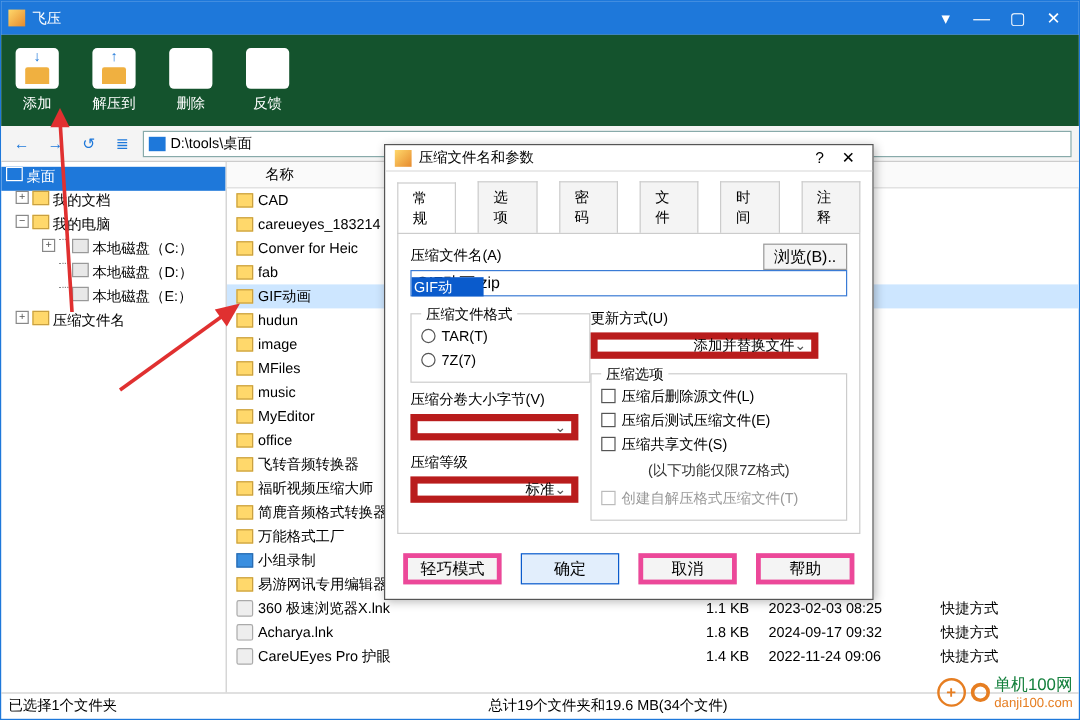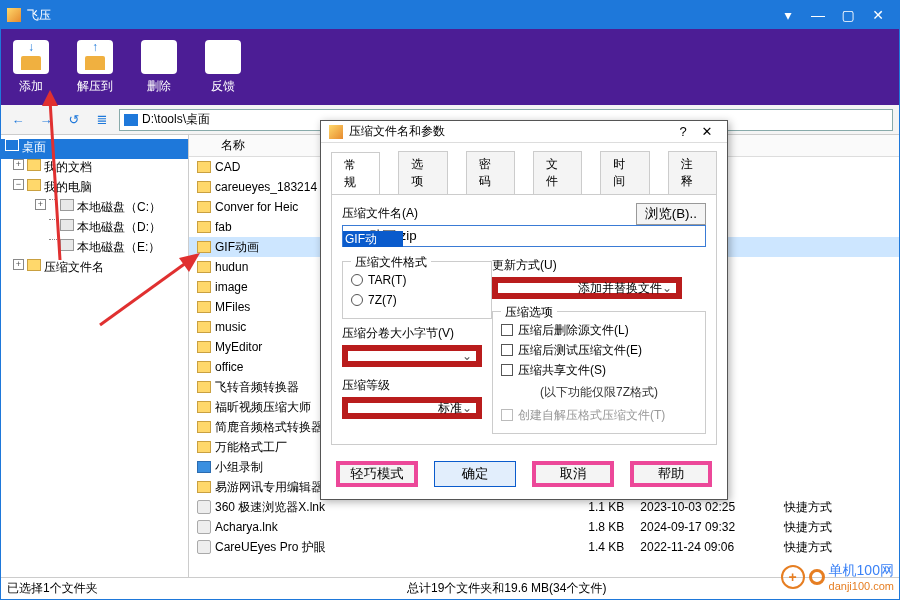--- a/index.html
+++ b/index.html
@@ -4,21 +4,21 @@
 <style>
 * { box-sizing: border-box; margin: 0; padding: 0; font-family: "Microsoft YaHei", sans-serif; }
 body { width: 900px; height: 600px; overflow: hidden; position: relative; background: #fff; }
 
 .win { width: 900px; height: 600px; display: flex; flex-direction: column; border: 1px solid #1e78da; }
 .titlebar { height: 28px; background: #1e78da; display: flex; align-items: center; padding: 0 6px; color: #fff; font-size: 12px; }
 .titlebar .title-icon { width: 14px; height: 14px; background: linear-gradient(135deg,#ffd86b,#e68a2e); margin-right: 6px; }
 .titlebar .spacer { flex: 1; }
 .titlebar .winbtn { width: 30px; height: 28px; display: flex; align-items: center; justify-content: center; font-size: 14px; cursor: pointer; }
 
-.toolbar { height: 76px; background: #4c1d95; display: flex; align-items: center; padding: 4px 12px; gap: 28px; }
+.toolbar { height: 76px; background: #14532d; display: flex; align-items: center; padding: 4px 12px; gap: 28px; }
 .tbtn { display: flex; flex-direction: column; align-items: center; color: #fff; font-size: 12px; cursor: pointer; gap: 4px; }
 .tbtn .ic { width: 36px; height: 34px; background: #fff; border-radius: 4px; position: relative; }
 .ic-add { background: linear-gradient(#fff,#fff); }
 .ic-add::before { content:""; position:absolute; left:8px; right:8px; bottom:4px; height:14px; background:#f0b040; border-radius:2px 2px 0 0;}
 .ic-add::after { content:"↓"; position:absolute; top:0; left:0; right:0; text-align:center; color:#1e78da; font-weight:bold; }
 .ic-ext::before { content:""; position:absolute; left:8px; right:8px; bottom:4px; height:14px; background:#f0b040; border-radius:2px 2px 0 0;}
 .ic-ext::after { content:"↑"; position:absolute; top:0; left:0; right:0; text-align:center; color:#1e78da; font-weight:bold; }
 .ic-del { background: transparent; }
 .ic-del::before { content:""; position:absolute; left:6px; right:6px; top:10px; bottom:2px; background:#fff; border-radius:3px;}
 .ic-del::after { content:""; position:absolute; left:10px; right:10px; top:4px; height:4px; background:#fff; border-radius:2px;}
@@ -84,21 +84,21 @@
 .dbtn { width:82px; height:26px; border:4px solid #ec4899; background:#f4f4f4; cursor:pointer; }
 .dbtn.pri { border:1px solid #0a5bcc; background:#e2eefc; }
 
 
 .arrow { position:absolute; pointer-events:none; }
 .arrow svg { overflow:visible; }
 
 
 .wm { position:absolute; right:6px; bottom:8px; display:flex; align-items:center; gap:4px; font-size:14px; color:#666; }
 .wm .circ { width:24px; height:24px; border:2px solid #e67e22; border-radius:50%; display:flex; align-items:center; justify-content:center; color:#e67e22; font-weight:bold; }
-.wm .t1 { color:#3b82f6; }
+.wm .t1 { color:#15803d; }
 .wm .t2 { color:#e67e22; font-size:11px; }
 </style>
 </head>
 <body>
 
 <div class="win">
   <div class="titlebar">
     <div class="title-icon"></div>
     <span>飞压</span>
     <div class="spacer"></div>
@@ -337,21 +337,21 @@
             <div class="c2"></div>
             <div class="c3"></div>
             <div class="c4"></div>
           </div>
           <div class="frow">
             <div class="c1">
               <div class="genlnk"></div>
               <span>360 极速浏览器X.lnk</span>
             </div>
             <div class="c2">1.1 KB</div>
-            <div class="c3">2023-10-03 02:25</div>
+            <div class="c3">2023-02-03 08:25</div>
             <div class="c4">快捷方式</div>
           </div>
           <div class="frow">
             <div class="c1">
               <div class="genlnk"></div>
               <span>Acharya.lnk</span>
             </div>
             <div class="c2">1.8 KB</div>
             <div class="c3">2024-09-17 09:32</div>
             <div class="c4">快捷方式</div>

